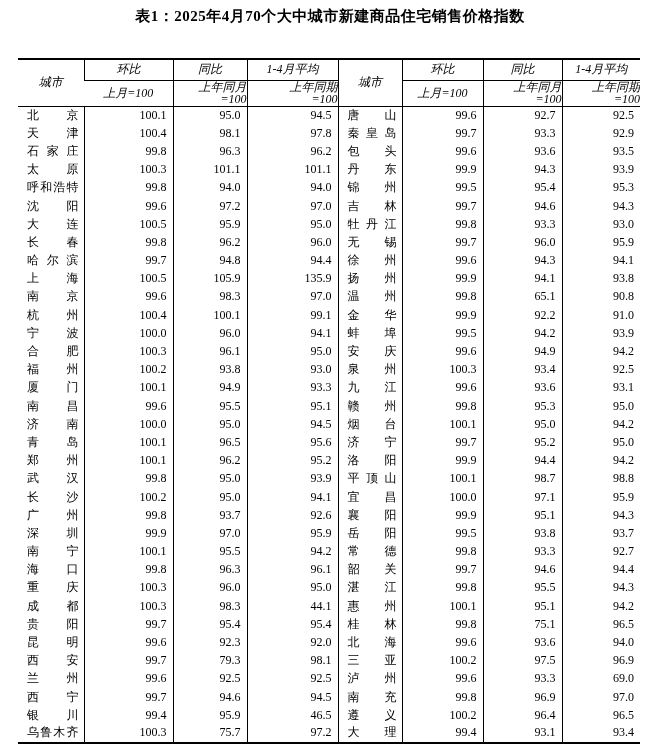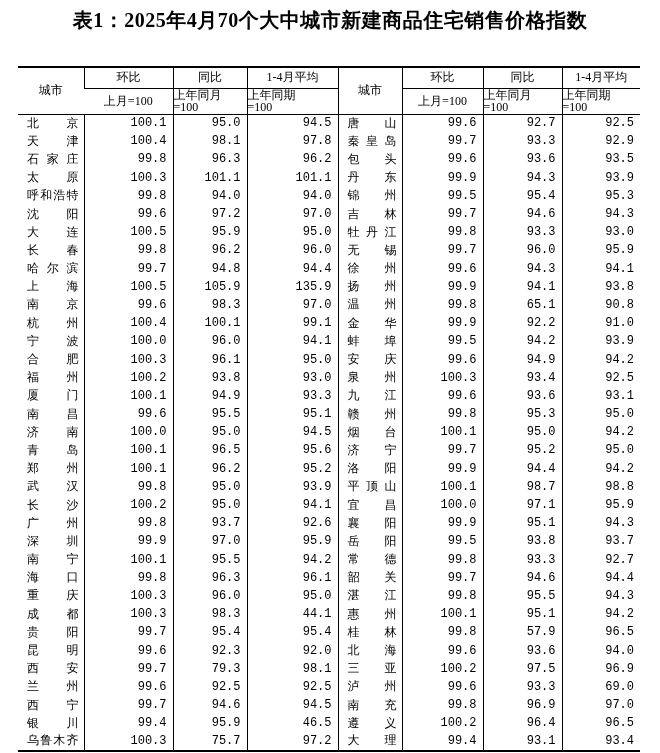--- a/index.html
+++ b/index.html
@@ -12,21 +12,21 @@
   .page {
     position: relative;
     width: 660px;
     height: 753px;
     background: #ffffff;
     overflow: hidden;
   }
   .title {
     padding-top: 7px;
     text-align: center;
-    font-size: 20px;
+    font-size: 15px;
     font-weight: bold;
     letter-spacing: 0.5px;
     white-space: nowrap;
   }
   table.price-table {
     border-collapse: collapse;
     table-layout: fixed;
     margin-left: 18px;
     margin-top: 32px;
     width: 622px;
@@ -40,25 +40,25 @@
     overflow: hidden;
     white-space: nowrap;
   }
   
   .price-table th, .price-table td { border-left: 1px solid #000; }
   .price-table tr > *:first-child { border-left: none; }
   
   .price-table thead th { border-bottom: 1px solid #000; }
   .price-table thead tr.hdr-top { height: 21px; }
   .price-table thead tr.hdr-sub { height: 26px; }
-  .price-table thead th { text-align: center; vertical-align: middle; }
+  .price-table thead th { text-align: center; vertical-align: middle; font-style: italic; }
   .two-line { line-height: 12px; }
-  .two-line div { text-align: left; }
+  .two-line div { text-align: right; }
   
-  .price-table tbody tr { height: 18.2px; font-family: Liberation Mono, monospace; }
+  .price-table tbody tr { height: 18.2px; }
   .price-table tbody td { border-top: none; border-bottom: none; vertical-align: middle; }
   td.city {
     text-align: justify;
     text-align-last: justify;
     padding-left: 9px;
     padding-right: 5px;
   }
   td.num {
     text-align: right;
     padding-right: 6px;
@@ -396,21 +396,21 @@
           <td class="num">95.1</td>
           <td class="num">94.2</td>
         </tr>
         <tr>
           <td class="city">贵阳</td>
           <td class="num">99.7</td>
           <td class="num">95.4</td>
           <td class="num">95.4</td>
           <td class="city">桂林</td>
           <td class="num">99.8</td>
-          <td class="num">57.9</td>
+          <td class="num">75.1</td>
           <td class="num">96.5</td>
         </tr>
         <tr>
           <td class="city">昆明</td>
           <td class="num">99.6</td>
           <td class="num">92.3</td>
           <td class="num">92.0</td>
           <td class="city">北海</td>
           <td class="num">99.6</td>
           <td class="num">93.6</td>

